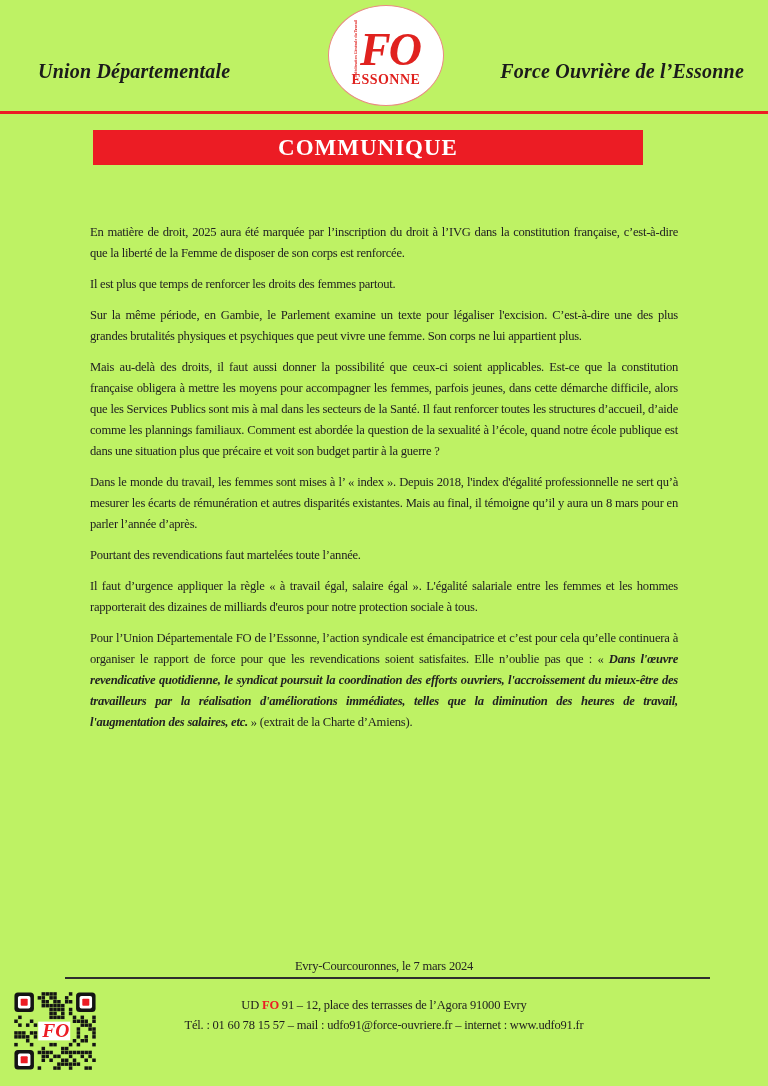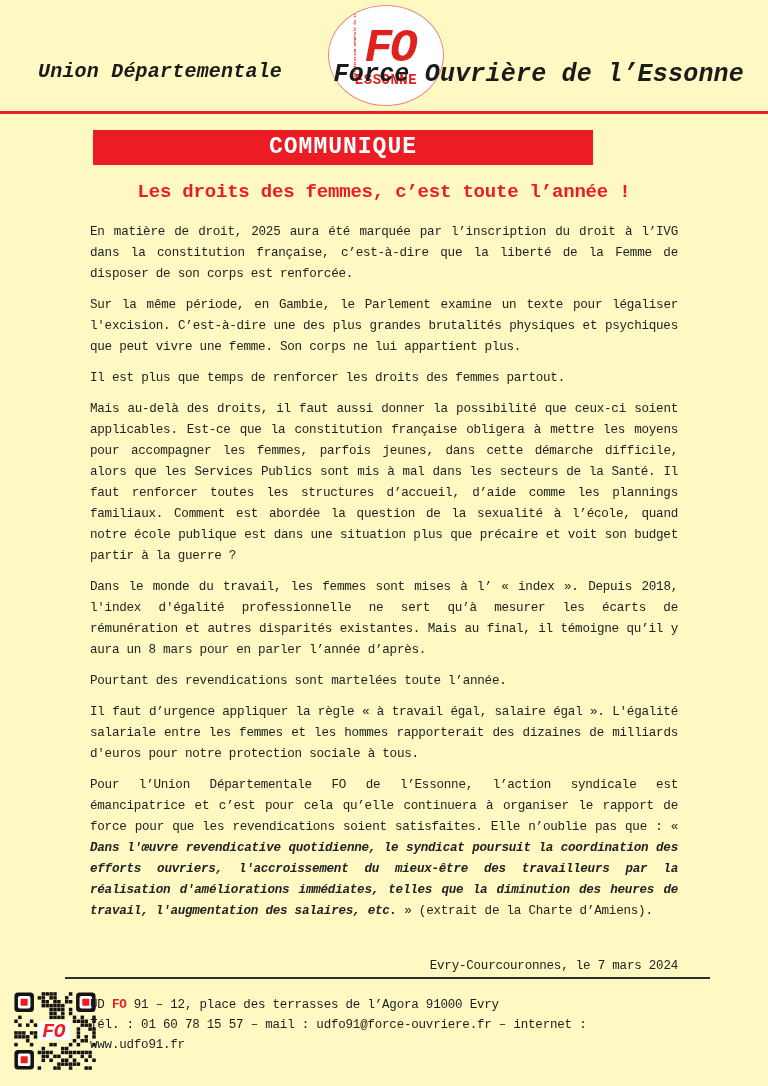--- a/index.html
+++ b/index.html
@@ -1,27 +1,27 @@
 <!DOCTYPE html>
 <html><head>
 <meta charset="utf-8">
 <style>
   html,body { margin:0; padding:0; background:#ffffff; }
   .page {
-    position:relative; width:768px; height:1086px; background:#fef9c3;
-    font-family:Liberation Mono, monospace; color:#222; overflow:hidden;
+    position:relative; width:768px; height:1086px; background:#bef264;
+    font-family:Liberation Serif, serif; color:#222; overflow:hidden;
   }
 
   
   .hdr-left {
     position:absolute; left:38px; top:60px; font-size:20px; font-weight:700;
     font-style:italic; color:#1b1b1b; letter-spacing:0.2px;
   }
   .hdr-right {
-    position:absolute; right:24px; top:60px; font-size:25px; font-weight:700;
+    position:absolute; right:24px; top:60px; font-size:20px; font-weight:700;
     font-style:italic; color:#1b1b1b; letter-spacing:0.2px;
   }
   .logo {
     position:absolute; left:328px; top:5px; width:114px; height:99px;
     border:1.5px solid #e98a82; border-radius:50%; background:#fff;
     display:flex; flex-direction:column; align-items:center; justify-content:center;
     overflow:hidden;
   }
   .logo-fo {
     font-size:46px; font-weight:700; font-style:italic; color:#e0221f;
@@ -31,47 +31,47 @@
     font-size:14px; font-weight:700; color:#e0221f; letter-spacing:0.5px; margin-top:2px;
   }
   .logo-vert {
     position:absolute; left:24px; top:74px; transform:rotate(-90deg);
     transform-origin:0 0; font-size:4px; color:#e0221f; white-space:nowrap; font-weight:700;
   }
   .hdr-rule { position:absolute; left:0; top:111px; width:768px; height:3px; background:#ec1c24; }
 
   
   .banner {
-    position:absolute; left:93px; top:130px; width:500px; height:35px; background:#ec1c24;
+    position:absolute; left:93px; top:130px; width:550px; height:35px; background:#ec1c24;
     text-align:center;
   }
   .banner span {
     color:#ffffff; font-weight:700; font-size:23px; line-height:35px; letter-spacing:1px;
   }
   .doc-title {
     position:absolute; left:90px; top:181px; width:588px; text-align:center;
     color:#ec1c24; font-weight:700; font-size:19px; letter-spacing:-0.2px;
   }
 
   
   .body-text { position:absolute; left:90px; top:222px; width:588px; }
   .body-text p {
     margin:0 0 10px 0; text-align:justify; font-size:12.6px; line-height:21px;
     letter-spacing:-0.25px; color:#222;
   }
   .q-quote { font-weight:700; font-style:italic; }
 
   
   .dateline {
-    position:absolute; left:90px; top:959px; width:588px; text-align:right;
+    position:absolute; left:90px; top:959px; width:588px; text-align:center;
     font-size:12.5px; color:#222; letter-spacing:-0.2px;
   }
   .footer-sep { position:absolute; left:65px; top:977px; width:645px; border-top:2px solid #2e2e2e; }
   .footer-text {
-    position:absolute; left:90px; top:995px; width:588px; 
+    position:absolute; left:90px; top:995px; width:588px; text-align:center;
     font-size:12.5px; line-height:20px; color:#1d1d1d; letter-spacing:-0.2px;
   }
   .fo-red { color:#ec1c24; font-weight:700; }
   .qr { position:absolute; left:13px; top:992px; }
 </style>
 </head>
 <body>
 
 <div class="page">
 
@@ -84,29 +84,28 @@
   </div>
 
   <div class="hdr-right">Force Ouvrière de l’Essonne</div>
 
   <div class="hdr-rule"></div>
 
   <div class="banner">
     <span>COMMUNIQUE</span>
   </div>
 
-  <div class="doc-title">Les droits des femmes, c’est toute l’année !</div>
 
   <div class="body-text">
     <p>En matière de droit, 2025 aura été marquée par l’inscription du droit à l’IVG dans la constitution française, c’est-à-dire que la liberté de la Femme de disposer de son corps est renforcée.</p>
+    <p>Il est plus que temps de renforcer les droits des femmes partout.</p>
     <p>Sur la même période, en Gambie, le Parlement examine un texte pour légaliser l'excision. C’est-à-dire une des plus grandes brutalités physiques et psychiques que peut vivre une femme. Son corps ne lui appartient plus.</p>
-    <p>Il est plus que temps de renforcer les droits des femmes partout.</p>
     <p>Mais au-delà des droits, il faut aussi donner la possibilité que ceux-ci soient applicables. Est-ce que la constitution française obligera à mettre les moyens pour accompagner les femmes, parfois jeunes, dans cette démarche difficile, alors que les Services Publics sont mis à mal dans les secteurs de la Santé. Il faut renforcer toutes les structures d’accueil, d’aide comme les plannings familiaux. Comment est abordée la question de la sexualité à l’école, quand notre école publique est dans une situation plus que précaire et voit son budget partir à la guerre ?</p>
     <p>Dans le monde du travail, les femmes sont mises à l’ « index ». Depuis 2018, l'index d'égalité professionnelle ne sert qu’à mesurer les écarts de rémunération et autres disparités existantes. Mais au final, il témoigne qu’il y aura un 8 mars pour en parler l’année d’après.</p>
-    <p>Pourtant des revendications sont martelées toute l’année.</p>
+    <p>Pourtant des revendications faut martelées toute l’année.</p>
     <p>Il faut d’urgence appliquer la règle « à travail égal, salaire égal ». L'égalité salariale entre les femmes et les hommes rapporterait des dizaines de milliards d'euros pour notre protection sociale à tous.</p>
     <p><span>Pour l’Union Départementale FO de l’Essonne, l’action syndicale est émancipatrice et c’est pour cela qu’elle continuera à organiser le rapport de force pour que les revendications soient satisfaites. Elle n’oublie pas que : « </span><span class="q-quote">Dans l'œuvre revendicative quotidienne, le syndicat poursuit la coordination des efforts ouvriers, l'accroissement du mieux-être des travailleurs par la réalisation d'améliorations immédiates, telles que la diminution des heures de travail, l'augmentation des salaires, etc.</span><span> » (extrait de la Charte d’Amiens).</span></p>
   </div>
 
   <div class="dateline">Evry-Courcouronnes, le 7 mars 2024</div>
   <div class="footer-sep"></div>
 
   <svg class="qr" width="84" height="78" viewBox="0 0 21 20" xmlns="http://www.w3.org/2000/svg">
     <g id="qr-cells" fill="#141414">
         <rect x="7.05" y="0.05" width="0.9" height="0.9"></rect>

